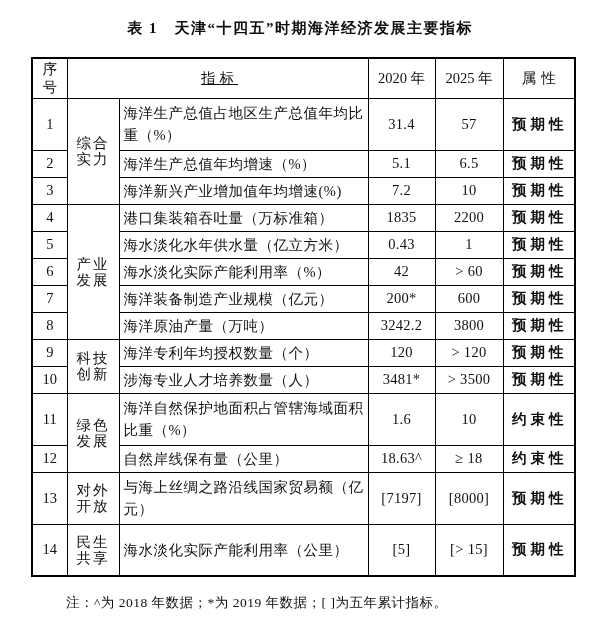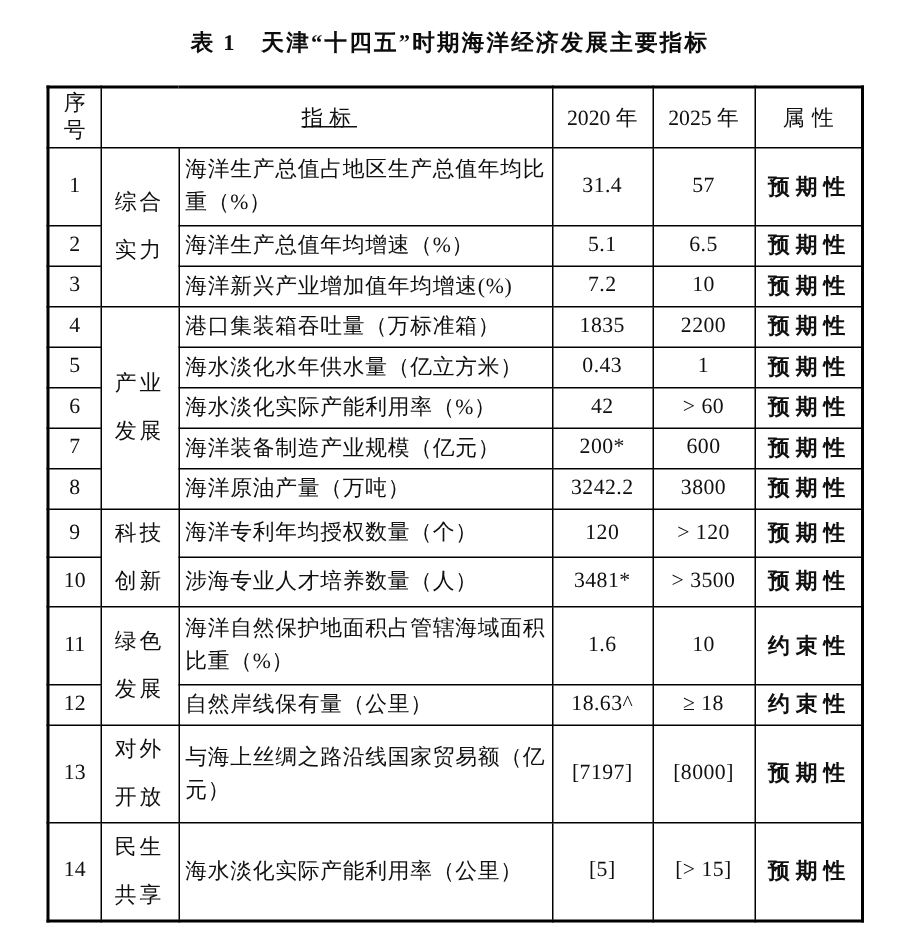--- a/index.html
+++ b/index.html
@@ -53,21 +53,21 @@
   th.h-attr { letter-spacing: 5px; text-indent: 5px; }
   td.c-ind {
     text-align: justify;
     padding: 2px 4px;
     line-height: 22px;
     letter-spacing: 0.5px;
     margin-left: 39px;
   }
   td.c-group {
     letter-spacing: 2px;
-    line-height: 32px;
+    line-height: 16px;
     margin-top: 19px;
   }
   td.c-val { letter-spacing: 0.3px; }
   td.c-attr { letter-spacing: 4px; text-indent: 2px; font-weight: bold; }
   .note {
     margin: 17px 0 0 66px;
     font-size: 13.5px;
     letter-spacing: 0.5px;
     color: #101010;
   }
@@ -205,14 +205,15 @@
         <td class="c-group pre">民生
 共享</td>
         <td class="c-ind">海水淡化实际产能利用率（公里）</td>
         <td class="c-val">[5]</td>
         <td class="c-val">[&gt; 15]</td>
         <td class="c-attr">预期性</td>
       </tr>
     </tbody>
   </table>
 
+  <div class="note">注：^为 2018 年数据；*为 2019 年数据；[ ]为五年累计指标。</div>
 
 </div>
 
 </body></html>

